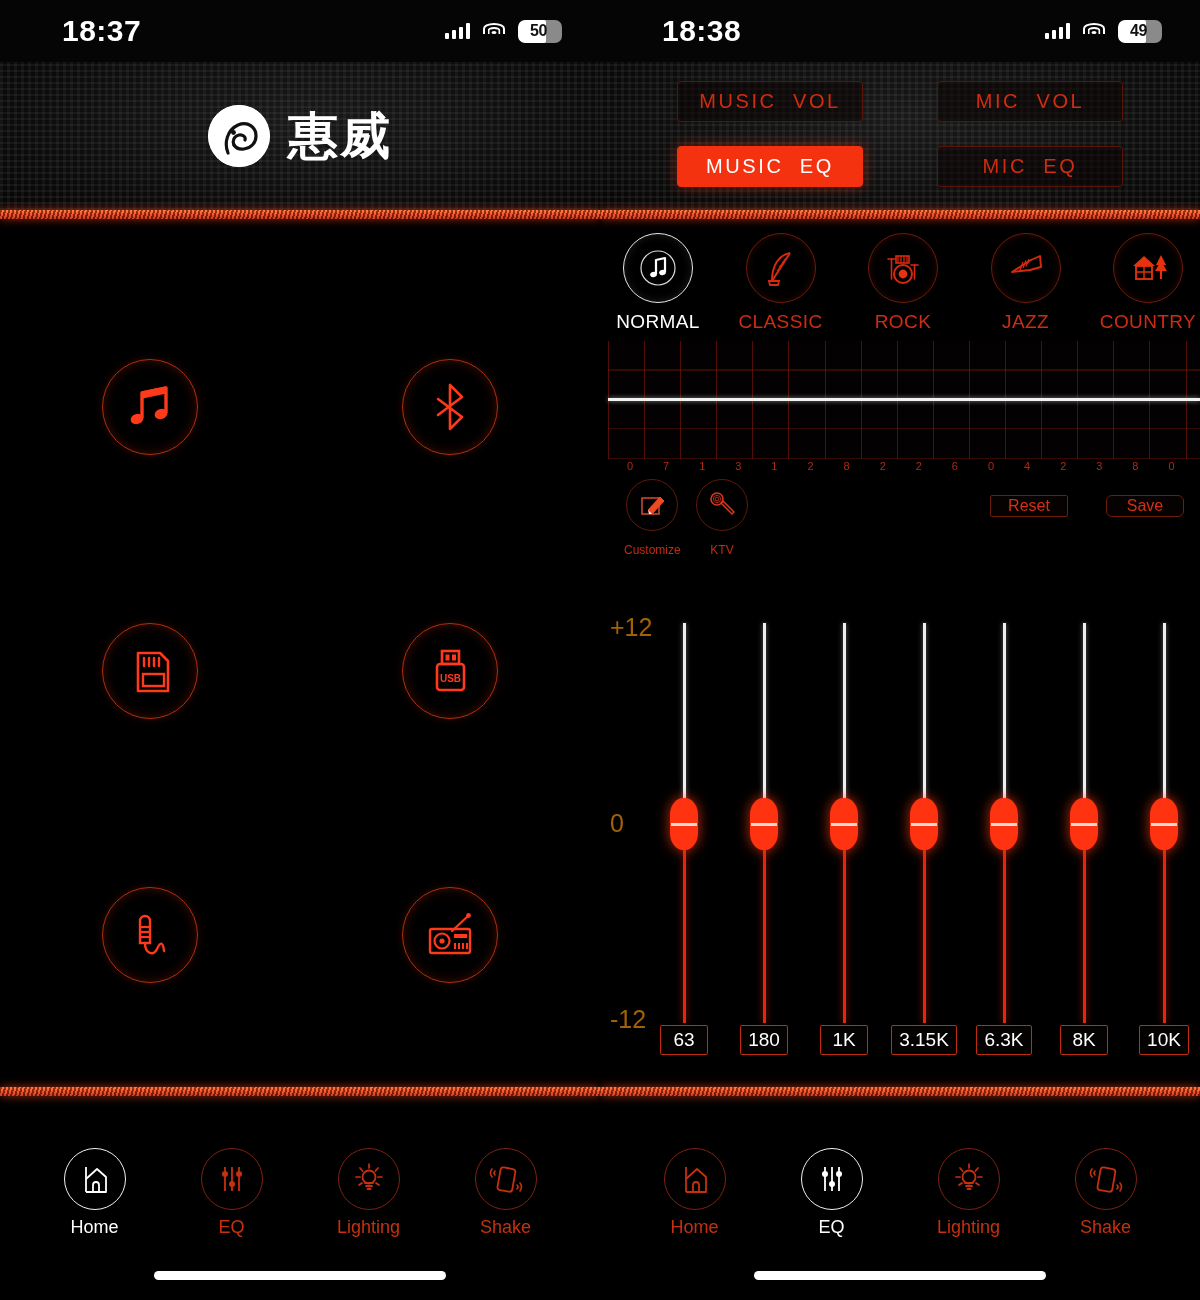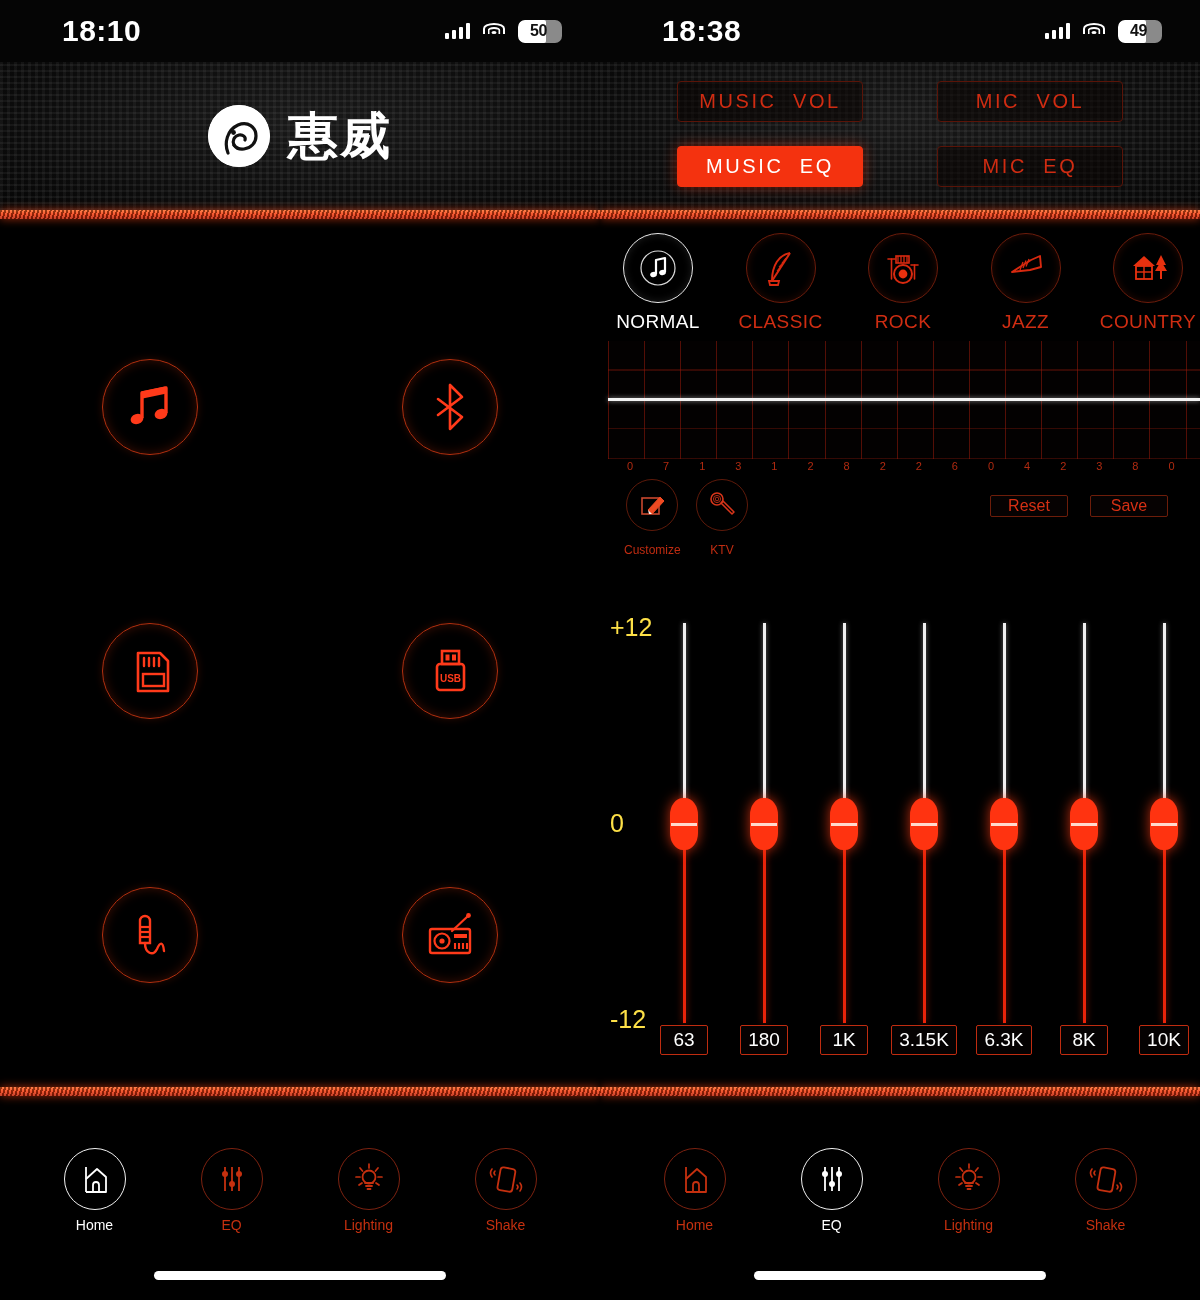--- a/index.html
+++ b/index.html
@@ -108,25 +108,25 @@
   .tool { position:absolute; display:flex; flex-direction:column; align-items:center; gap:12px; }
   .tool-ring { width:52px; height:52px; border-radius:50%; border:1.2px solid #5e1a0a;
     display:flex; align-items:center; justify-content:center; }
   .tool-label { font-size:12px; color:#c02c11; }
   .tool.customize { left:24px; top:0; }
   .tool.ktv { left:96px; top:0; }
   .rs-btn { position:absolute; top:16px; width:78px; height:22px; border:1px solid #6d1d0a;
     border-radius:2px; display:flex; align-items:center; justify-content:center;
     font-size:16px; color:#d53014; background:#060202; }
   .rs-btn.reset { right:132px; }
-  .rs-btn.save { right:32px; }
+  .rs-btn.save { right:16px;border-radius:6px; }
 
   
   .sliders { position:absolute; left:0; right:0; top:398px; height:450px; }
-  .sl-label { position:absolute; left:10px; color:#fde047; font-size:25px; }
+  .sl-label { position:absolute; left:10px; color:#a16207; font-size:25px; }
   .sl-label.top { top:-4px; }
   .sl-label.mid { top:192px; }
   .sl-label.bot { top:388px; }
   .lanes { position:absolute; left:56px; right:8px; top:0; height:450px;
     display:flex; justify-content:space-between; }
   .lane { position:relative; width:56px; display:flex; flex-direction:column; align-items:center; }
   .track-top { position:absolute; top:6px; width:3px; height:190px; background:#f0f0f0;
     box-shadow:0 0 5px rgba(255,255,255,0.45); }
   .track-bot { position:absolute; top:228px; width:3px; height:178px; background:#e8240a;
     box-shadow:0 0 7px rgba(240,40,10,0.6); }
@@ -139,35 +139,35 @@
     border-radius:2px; background:#050202; color:#fff; font-size:19px; text-align:center; white-space:nowrap; }
 
   
   .tabbar { position:relative; height:0; }
   .tabs { position:absolute; left:0; right:0; top:52px; display:flex; justify-content:space-around;
     padding:0 26px; }
   .tab { display:flex; flex-direction:column; align-items:center; gap:7px; width:110px; }
   .tab-ring { width:62px; height:62px; border-radius:50%; border:1.4px solid #7d2210;
     display:flex; align-items:center; justify-content:center; }
   .tab.active .tab-ring { border-color:#f2f2f2; }
-  .tab-label { font-size:14px; color:#c5300f; }
+  .tab-label { font-size:18px; color:#c5300f; }
   .tab.active .tab-label { color:#fff; }
   .home-indicator { position:absolute; bottom:16px; left:50%; transform:translateX(-50%);
     width:292px; height:9px; border-radius:5px; background:#fff; }
   .bottom-area { position:relative; height:200px; }
 </style>
 </head>
 <body>
 
 <div class="screen">
 
   <div class="panel">
 
     <div class="statusbar">
-      <div class="clock">18:10</div>
+      <div class="clock">18:37</div>
       <div class="status-right">
         <div class="signal">
             <i></i>
             <i></i>
             <i></i>
             <i></i>
           </div>
         <div class="wifi">
             <span class="a"></span>
             <span class="b"></span>

